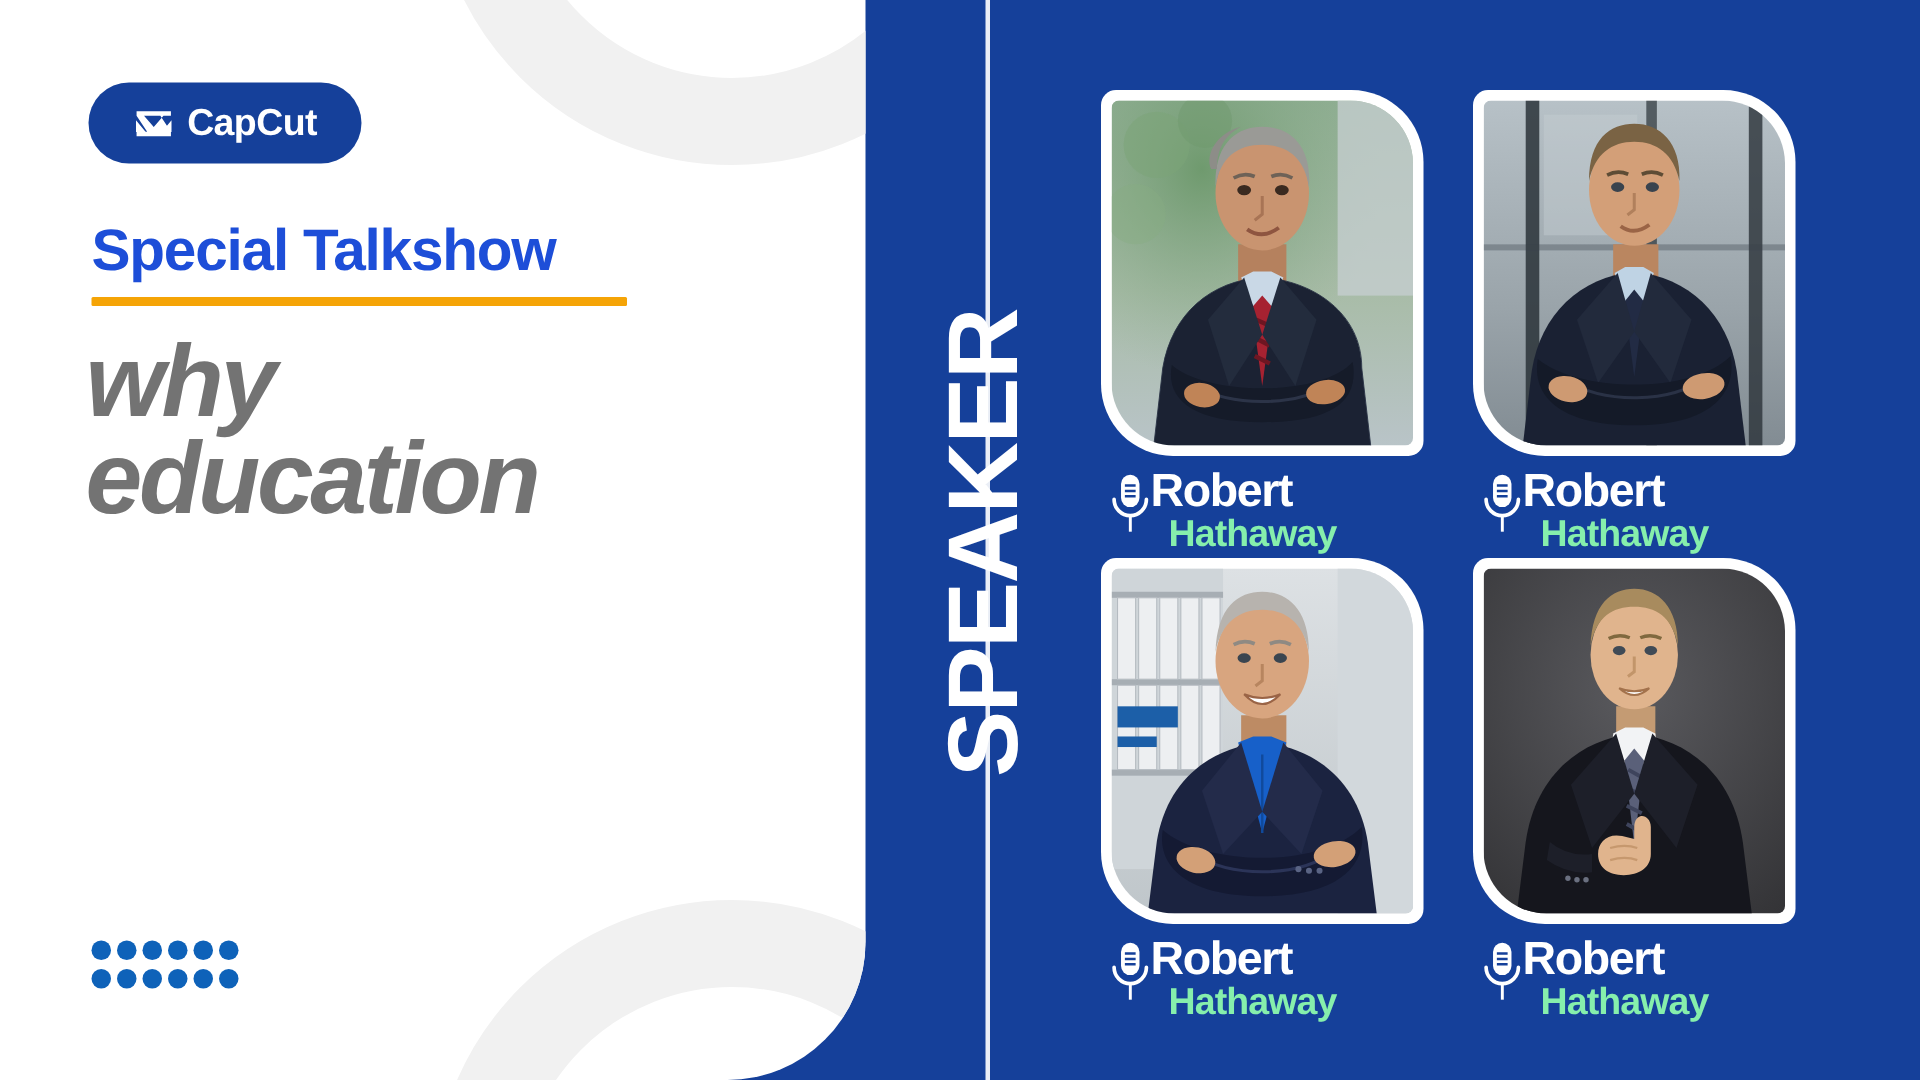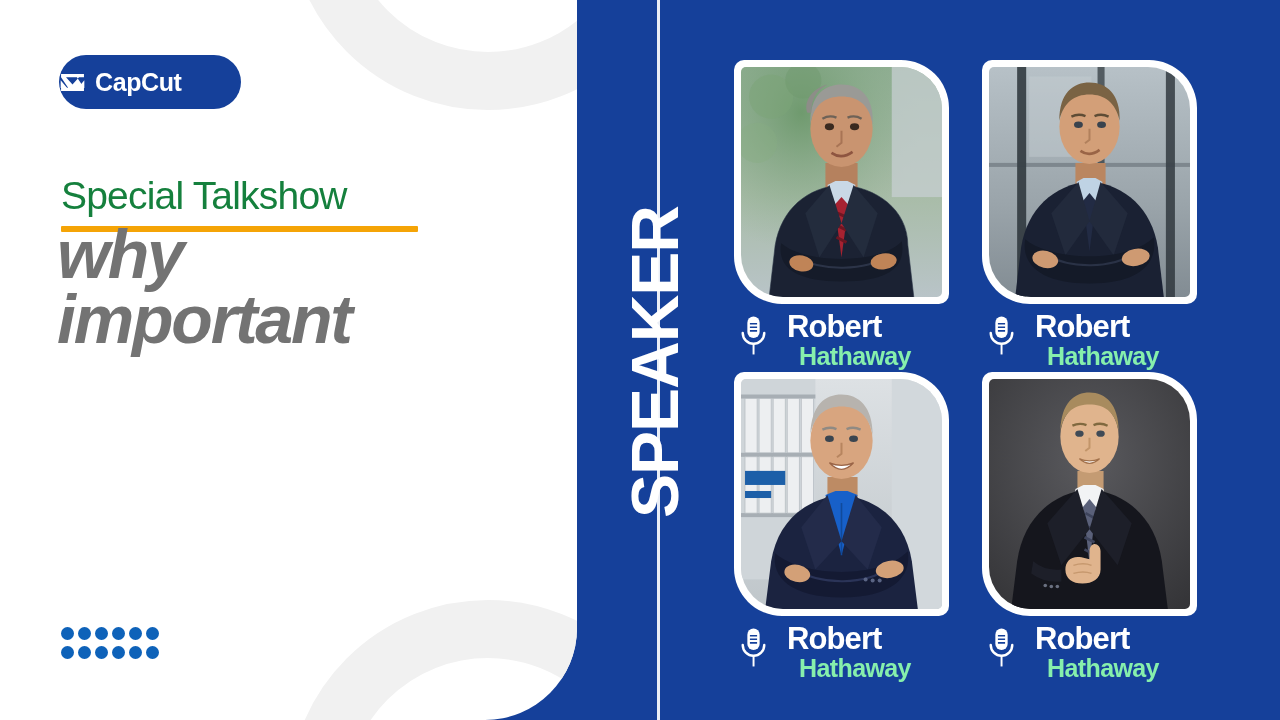--- a/index.html
+++ b/index.html
@@ -39,43 +39,42 @@
   .ring-top   { width:400px; height:400px; left:288px; top:-290px; }
   .ring-bottom{ width:400px; height:400px; left:288px; top:600px; }
 
   
   .logo-pill {
     position:absolute;
     left:59px; top:55px;
     width:182px; height:54px;
     background:#15409A;
     border-radius:27px;
-    display:flex; align-items:center; 
+    display:flex; align-items:center; justify-content:center;
     gap:9px;
   }
   .logo-mark { width:27px; height:21px; display:block; flex:0 0 auto; }
   .logo-text {
     color:#FFFFFF;
     font-size:25px;
     font-weight:bold;
     letter-spacing:-0.4px;
     line-height:1;
     white-space:nowrap;
   }
 
   
   .eyebrow-wrap { position:absolute; left:61px; top:146px; }
   .eyebrow {
-    color:#15803d;
+    color:#1d4ed8;
     font-size:39px;
-    font-weight:normal;
+    font-weight:bold;
     letter-spacing:-0.8px;
     line-height:1.12;
     white-space:nowrap;
-    margin-top:28px;
   }
   .eyebrow-rule {
     margin-top:8px;
     width:357px; height:6px;
     background:#F5A406;
     border-radius:1px;
   }
 
   
   .headline {
@@ -162,21 +161,21 @@
     position:relative;
   }
   .photo-svg { position:absolute; inset:0; width:100%; height:100%; display:block; }
 
   
   .name-row {
     position:absolute;
     left:6px; top:251px;
     display:flex;
     align-items:flex-start;
-    gap:20px;
+    gap:0;
   }
   .mic-icon { width:27px; height:41px; flex:0 0 auto; margin-top:4px; }
   .name-block { line-height:1; }
   .name-first {
     display:block;
     color:#FFFFFF;
     font-size:31px;
     font-weight:bold;
     letter-spacing:-0.9px;
     line-height:1.02;
@@ -212,21 +211,21 @@
       <span class="logo-text">CapCut</span>
     </div>
 
     <div class="eyebrow-wrap">
       <div class="eyebrow">Special Talkshow</div>
       <div class="eyebrow-rule"></div>
     </div>
 
     <div class="headline">
       <span class="ln">why</span>
-      <span class="ln">important</span>
+      <span class="ln">education</span>
     </div>
 
     <div class="dot-grid">
       <span class="dot"></span>
       <span class="dot"></span>
       <span class="dot"></span>
       <span class="dot"></span>
       <span class="dot"></span>
       <span class="dot"></span>
       <span class="dot"></span>

